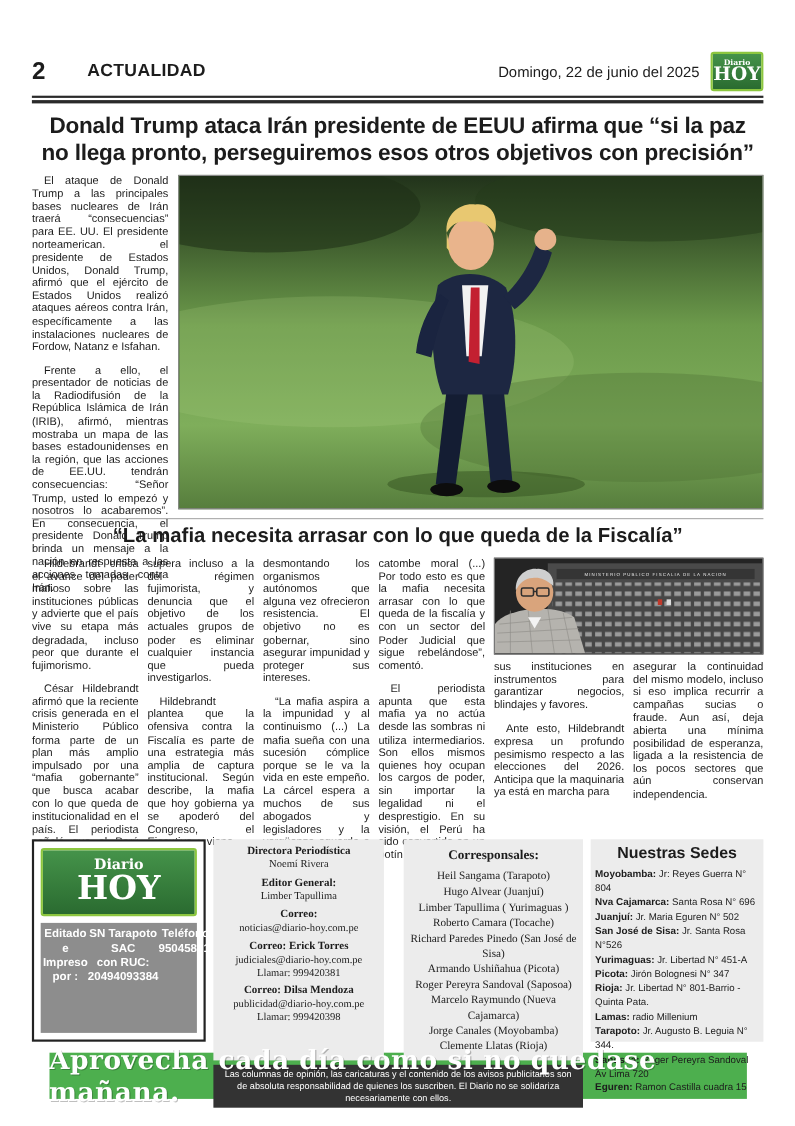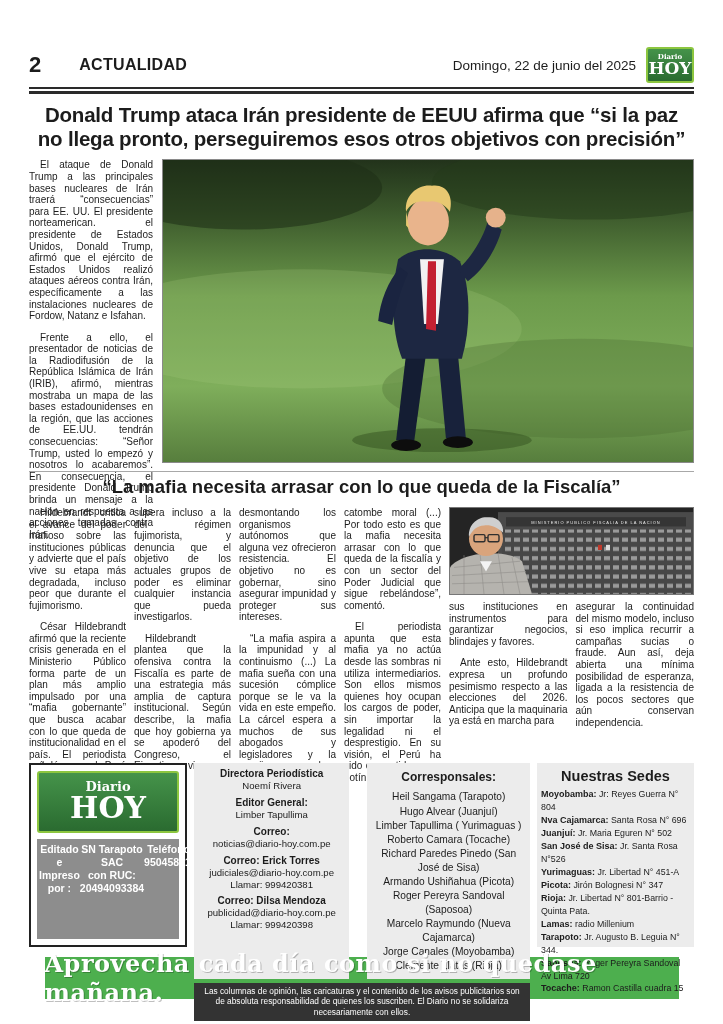--- a/index.html
+++ b/index.html
@@ -53,21 +53,21 @@
   .footer-row{display:flex;gap:7px;margin-top:4px;height:184px;}
   .pub-box{width:158px;flex:none;border:2px solid #222;background:#fff;padding:6px;
            display:flex;flex-direction:column;gap:6px;box-sizing:border-box;}
   .logo-lg{height:62px;flex:none;}
   .logo-lg .d{font-size:13px;}
   .logo-lg .h{font-size:30px;}
   .pub-gray{flex:1;background:#8d8d8d;color:#fff;font-weight:bold;text-align:center;
             font-size:10.5px;line-height:1.25;display:flex;flex-direction:row;
             justify-content:flex-start;padding:4px 2px;}
   .mid-wrap{flex:1;display:flex;flex-direction:column;gap:4px;}
-  .mid-panels{display:flex;gap:18px;flex:1;}
+  .mid-panels{display:flex;gap:18px;flex:1;font-family:Liberation Serif, serif;}
   .panel{background:#ececec;padding:5px 4px;box-sizing:border-box;}
   .staff{flex:1;text-align:center;font-size:9.6px;line-height:1.22;}
   .staff .blk{margin-bottom:5px;}
   .staff .t{font-weight:bold;font-size:10px;}
   .corrs{flex:1.05;text-align:center;font-size:10.2px;line-height:1.38;}
   .corrs .t{font-weight:bold;font-size:12px;margin:1px 0 5px;}
   .disclaimer{background:#333;color:#fff;font-size:8.3px;text-align:center;
               padding:3px 8px;line-height:1.32;}
   .sedes{width:157px;flex:none;font-size:8.8px;line-height:1.45;}
   .sedes .t{font-weight:bold;font-size:14.5px;text-align:center;line-height:1.05;margin:1px 0 4px;}
@@ -271,21 +271,21 @@
       <div><b>Moyobamba:</b> <span>Jr: Reyes Guerra N° 804</span></div>
       <div><b>Nva Cajamarca:</b> <span>Santa Rosa N° 696</span></div>
       <div><b>Juanjuí:</b> <span>Jr. Maria Eguren N° 502</span></div>
       <div><b>San José de Sisa:</b> <span>Jr. Santa Rosa N°526</span></div>
       <div><b>Yurimaguas:</b> <span>Jr. Libertad N° 451-A</span></div>
       <div><b>Picota:</b> <span>Jirón Bolognesi N° 347</span></div>
       <div><b>Rioja:</b> <span>Jr. Libertad N° 801-Barrio - Quinta Pata.</span></div>
       <div><b>Lamas:</b> <span>radio Millenium</span></div>
       <div><b>Tarapoto:</b> <span>Jr. Augusto B. Leguia N° 344.</span></div>
       <div><b>Saposoa:</b> <span>Roger Pereyra Sandoval Av Lima 720</span></div>
-      <div><b>Tocache:</b> <span>Ramon Castilla cuadra 15</span></div>
+      <div><b>Eguren:</b> <span>Ramon Castilla cuadra 15</span></div>
     </div>
   </div>
 
   <div class="banner">
     <span>Aprovecha cada día como si no quedase mañana.</span>
   </div>
 
 </div>
 
 </body></html>

